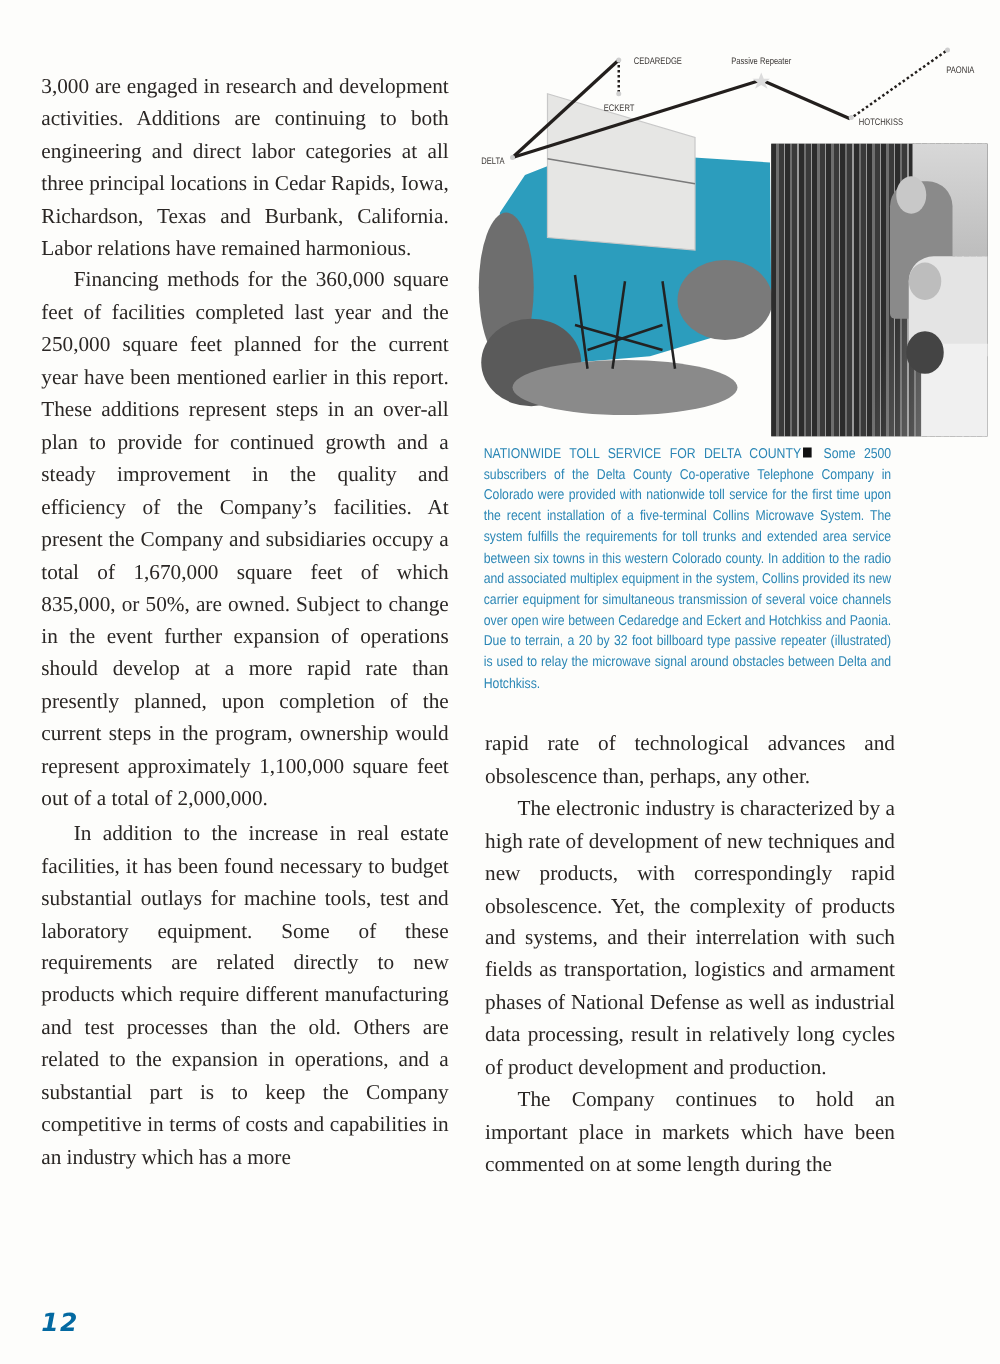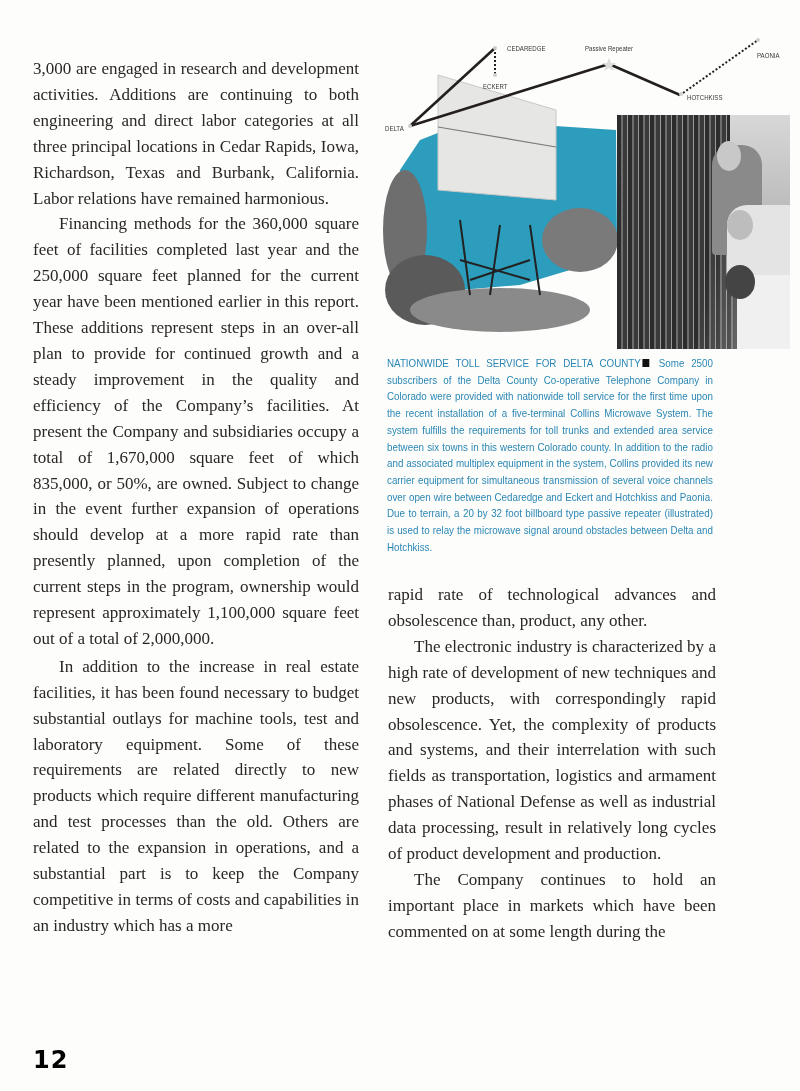--- a/index.html
+++ b/index.html
@@ -22,21 +22,21 @@
     .right-h { margin-top: 20px; margin-bottom: 8px; }
     .caption {
       position: absolute; left: 387px; top: 355px; width: 326px;
       font-family: "Liberation Sans", sans-serif; font-size: 11.4px; line-height: 16.7px;
       color: #2a86b5; text-align: justify; transform: scaleX(0.86); transform-origin: left top;
       width: 379px;
     }
     .caption .sq { display: inline-block; width: 8px; height: 8px; background: #111; margin: 0 3px 0 2px; vertical-align: 0; }
     .page-number {
       position: absolute; left: 33px; top: 1046px; font-family: "DejaVu Sans", sans-serif;
-      font-weight: bold; font-size: 24px; color: #000000; letter-spacing: 1px;
+      font-weight: bold; font-size: 20px; color: #0369a1; letter-spacing: 1px; font-style: italic;
     }
     .map-label {
       position: absolute; font-family: "Liberation Sans", sans-serif; font-size: 7.6px; color: #3a3634;
       transform: scaleX(0.8); transform-origin: left top; white-space: nowrap;
     }
     .illus { position: absolute; left: 380px; top: 30px; width: 420px; height: 325px; }
     .photo {
       position: absolute; left: 617px; top: 115px; width: 173px; height: 234px;
       background:
         linear-gradient(100deg, rgba(0,0,0,0) 55%, rgba(220,220,220,0.6) 100%),
@@ -119,18 +119,18 @@
   <div class="man3"></div>
   <div class="head3"></div>
 </div>
 
 <div class="caption">
   <span>NATIONWIDE TOLL SERVICE FOR DELTA COUNTY</span><span class="sq"></span>
   <span>Some 2500 subscribers of the Delta County Co-operative Telephone Company in Colorado were provided with nationwide toll service for the first time upon the recent installation of a five-terminal Collins Microwave System. The system fulfills the requirements for toll trunks and extended area service between six towns in this western Colorado county. In addition to the radio and associated multiplex equipment in the system, Collins provided its new carrier equipment for simultaneous transmission of several voice channels over open wire between Cedaredge and Eckert and Hotchkiss and Paonia. Due to terrain, a 20 by 32 foot billboard type passive repeater (illustrated) is used to relay the microwave signal around obstacles between Delta and Hotchkiss.</span>
 </div>
 
 <div class="col-right">
-  <p class="body">rapid rate of technological advances and obsolescence than, product, any other.</p>
+  <p class="body">rapid rate of technological advances and obsolescence than, perhaps, any other.</p>
   <p class="body indent">The electronic industry is characterized by a high rate of development of new techniques and new products, with correspondingly rapid obsolescence. Yet, the complexity of products and systems, and their interrelation with such fields as transportation, logistics and armament phases of National Defense as well as industrial data processing, result in relatively long cycles of product development and production.</p>
   <p class="body indent" style="margin-top:0">The Company continues to hold an important place in markets which have been commented on at some length during the</p>
 </div>
 
 <div class="page-number">12</div>
 
 </body></html>

